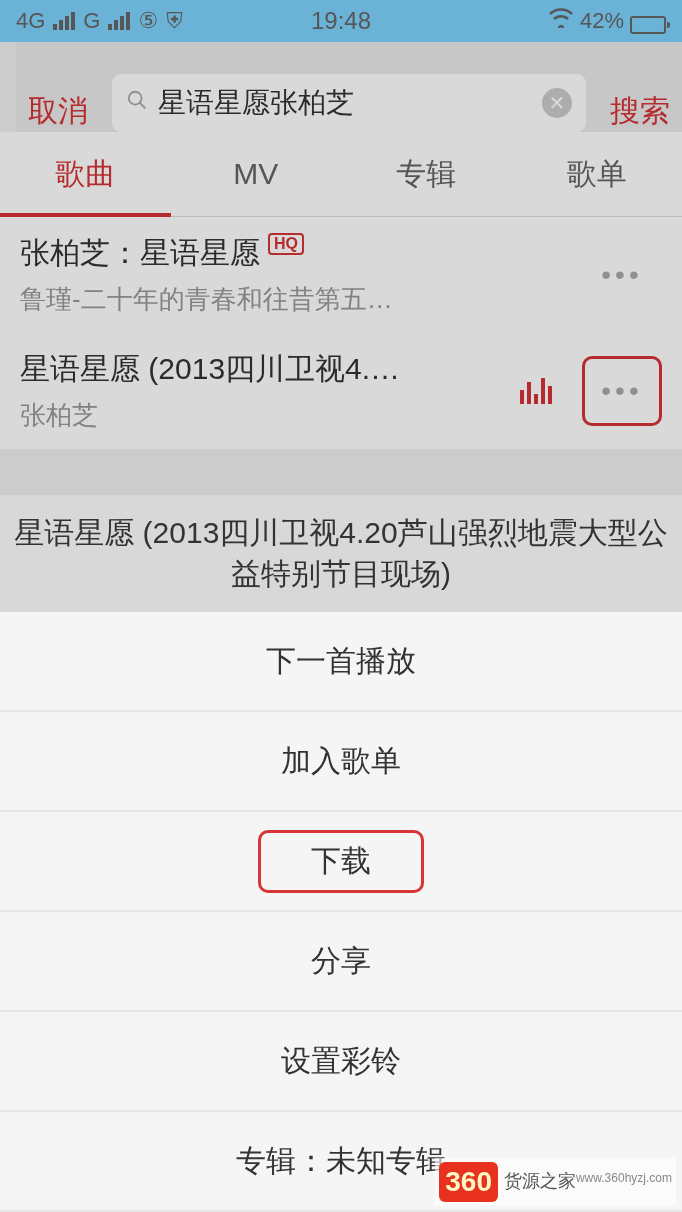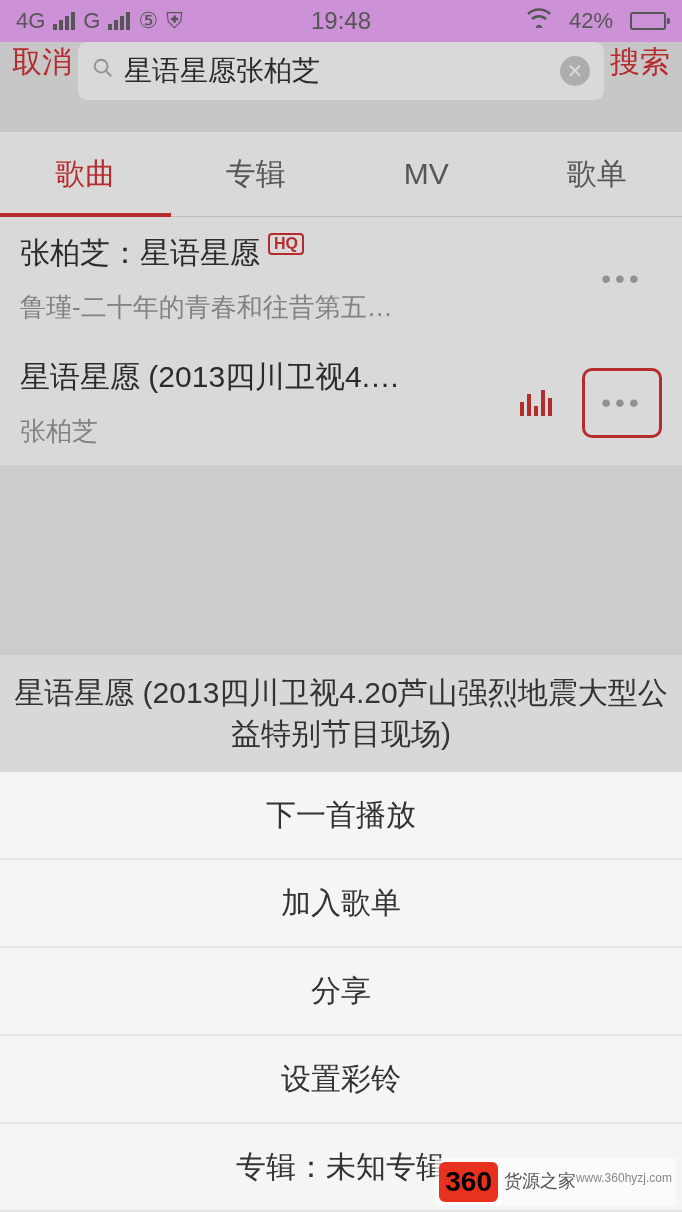--- a/index.html
+++ b/index.html
@@ -1,62 +1,62 @@
 <!DOCTYPE html>
 <html><head>
 <meta charset="utf-8">
 <style>
 * { margin: 0; padding: 0; box-sizing: border-box; font-family: -apple-system, "PingFang SC", "Microsoft YaHei", sans-serif; }
 body { width: 682px; height: 1212px; background: #f0f0f0; position: relative; overflow: hidden; }
 
-.status-bar { height: 42px; display: flex; align-items: center; justify-content: space-between; padding: 0 16px; font-size: 22px; color: #666; background: #f0abfc; }
+.status-bar { height: 42px; display: flex; align-items: center; justify-content: space-between; padding: 0 16px; font-size: 22px; color: #666; background: #7dd3fc; }
 .status-left { display: flex; align-items: center; gap: 8px; }
 .status-center { position: absolute; left: 50%; transform: translateX(-50%); font-size: 24px; }
-.status-right { display: flex; align-items: center; gap: 17px; }
+.status-right { display: flex; align-items: flex-end; gap: 6px; }
 .signal-bars { display: inline-flex; align-items: flex-end; gap: 2px; }
 .signal-bars span { width: 4px; background: #666; display: inline-block; }
 .signal-bars span:nth-child(1){height:6px}.signal-bars span:nth-child(2){height:10px}.signal-bars span:nth-child(3){height:14px}.signal-bars span:nth-child(4){height:18px}
 .battery-icon { width: 36px; height: 18px; border: 2px solid #666; border-radius: 3px; position: relative; }
 .battery-icon::after { content:''; position:absolute; right:-6px; top:4px; width:3px; height:6px; background:#666; border-radius: 0 2px 2px 0; }
 .battery-fill { height:100%; width:42%; background:#666; }
 
-.search-header { height: 90px; background: #eaeaea; display: flex; align-items: flex-start; padding: 0 12px; gap: 6px; }
+.search-header { height: 90px; background: #eaeaea; display: flex; align-items: flex-end; padding: 0 12px; gap: 24px; margin-left: 16px; }
 .cancel-btn { color: #d63437; font-size: 30px; flex-shrink: 0; }
 .search-box { flex: 1; height: 58px; background: #fff; border-radius: 9px; display: flex; align-items: center; padding: 0 14px; gap: 10px; }
 .search-box input { flex: 1; border: none; outline: none; font-size: 28px; color: #333; background: transparent; }
 .search-icon { font-size: 24px; color: #aaa; }
 .clear-btn { width: 30px; height: 30px; border-radius: 50%; background: #ccc; color: #fff; display: flex; align-items: center; justify-content: center; font-size: 20px; }
 .search-btn { color: #d63437; font-size: 30px; flex-shrink: 0; }
 
 .tabs { height: 85px; background: #fff; display: flex; border-bottom: 1px solid #ddd; }
 .tab { flex: 1; display: flex; align-items: center; justify-content: center; font-size: 30px; color: #666; position: relative; }
 .tab.active { color: #d63437; }
 .tab.active::after { content:''; position:absolute; bottom:-1px; left:0; right:0; height:4px; background:#d63437; }
 
 .results { background: #fff; }
 .result-item { padding: 16px 20px; display: flex; align-items: center; position: relative; }
 .result-content { flex: 1; min-width: 0; }
 .result-title { font-size: 30px; color: #333; display: flex; align-items: flex-start; gap: 8px; white-space: nowrap; overflow: hidden; text-overflow: ellipsis; }
-.result-sub { font-size: 26px; color: #999; margin-top: 16px; white-space: nowrap; overflow: hidden; text-overflow: ellipsis; }
+.result-sub { font-size: 26px; color: #999; margin-top: 8px; white-space: nowrap; overflow: hidden; text-overflow: ellipsis; }
 .hq-badge { border: 2px solid #d63437; color: #d63437; font-size: 16px; padding: 0 4px; border-radius: 4px; font-weight: bold; }
 .playing-icon { display: flex; align-items: flex-end; gap: 3px; margin-right: 30px; }
 .playing-icon span { width: 4px; background: #d63437; }
 .playing-icon span:nth-child(1){height:14px}.playing-icon span:nth-child(2){height:22px}.playing-icon span:nth-child(3){height:10px}.playing-icon span:nth-child(4){height:26px}.playing-icon span:nth-child(5){height:18px}
 .more-btn { width: 80px; height: 70px; display: flex; align-items: center; justify-content: center; color: #aaa; font-size: 28px; letter-spacing: 4px; border-radius: 10px; }
 .more-btn.highlighted { border: 3px solid #d63437; }
 
 .overlay { position: absolute; top: 0; left: 0; right: 0; bottom: 0; background: rgba(0,0,0,0.15); }
 
 .action-sheet { position: absolute; bottom: 0; left: 0; right: 0; background: #f0f0f0; }
 .sheet-title { background: #d8d8d8; padding: 18px 12px; font-size: 30px; color: #333; text-align: center; line-height: 1.35; }
-.sheet-item { height: 88px; background: #f5f5f5; display: flex; align-items: center; justify-content: center; font-size: 30px; color: #333; border-bottom: 2px solid #e5e5e5; }
+.sheet-item { height: 100px; background: #f5f5f5; display: flex; align-items: center; justify-content: center; font-size: 30px; color: #333; border-bottom: 2px solid #e5e5e5; }
 .sheet-item.boxed .inner { border: 3px solid #d63437; border-radius: 10px; padding: 8px 50px; }
 
 .watermark { position: absolute; bottom: 6px; right: 6px; display: flex; align-items: center; gap: 6px; background: rgba(255,255,255,0.6); padding: 4px; }
-.wm-badge { background: #e8321f; color: #000000; font-weight: bold; font-size: 28px; padding: 4px 6px; border-radius: 6px; }
+.wm-badge { background: #e8321f; color: #fef9c3; font-weight: bold; font-size: 28px; padding: 4px 6px; border-radius: 6px; }
 .wm-text { display: flex; flex-direction: row; font-size: 18px; color: #555; line-height: 1.1; }
 .wm-text .small { font-size: 12px; color: #888; }
 </style>
 </head>
 <body>
 
 <div class="status-bar">
   <div class="status-left">
     <span>4G</span>
     <span class="signal-bars">
@@ -97,22 +97,22 @@
         </svg>
     </span>
     <input type="text" value="星语星愿张柏芝" style="">
     <span class="clear-btn">✕</span>
   </div>
   <div class="search-btn">搜索</div>
 </div>
 
 <div class="tabs">
   <div class="tab active">歌曲</div>
+  <div class="tab">MV</div>
   <div class="tab">专辑</div>
-  <div class="tab">MV</div>
   <div class="tab">歌单</div>
 </div>
 
 <div class="results">
   <div class="result-item">
     <div class="result-content">
       <div class="result-title">
         <span>张柏芝：星语星愿</span>
         <span class="hq-badge">HQ</span>
       </div>
@@ -137,20 +137,23 @@
     <div class="more-btn highlighted">•••</div>
   </div>
 </div>
 
 <div class="overlay"></div>
 
 <div class="action-sheet">
   <div class="sheet-title">星语星愿 (2013四川卫视4.20芦山强烈地震大型公益特别节目现场)</div>
   <div class="sheet-item">下一首播放</div>
   <div class="sheet-item">加入歌单</div>
+  <div class="sheet-item boxed">
+      <span class="inner">下载</span>
+    </div>
   <div class="sheet-item">分享</div>
   <div class="sheet-item">设置彩铃</div>
   <div class="sheet-item">专辑：未知专辑</div>
 </div>
 
 <div class="watermark">
   <div class="wm-badge">360</div>
   <div class="wm-text">
     <span>货源之家</span>
     <span class="small">www.360hyzj.com</span>

